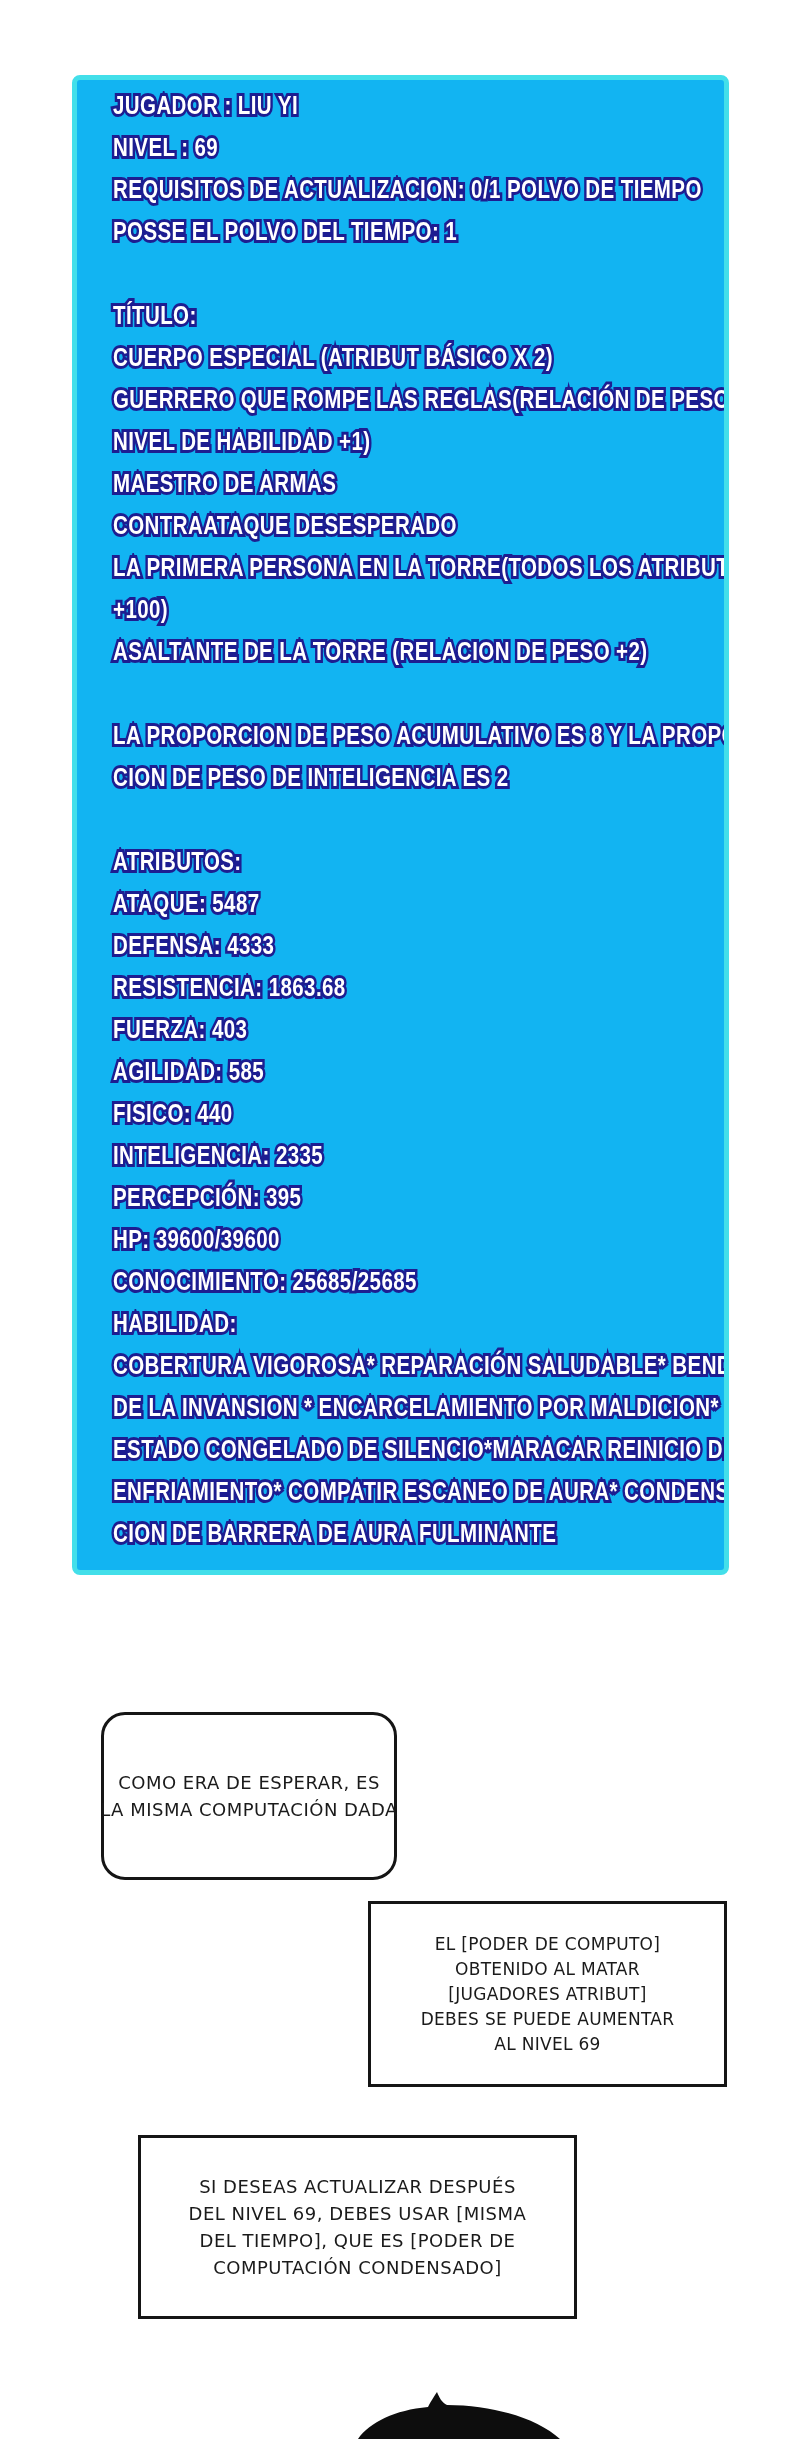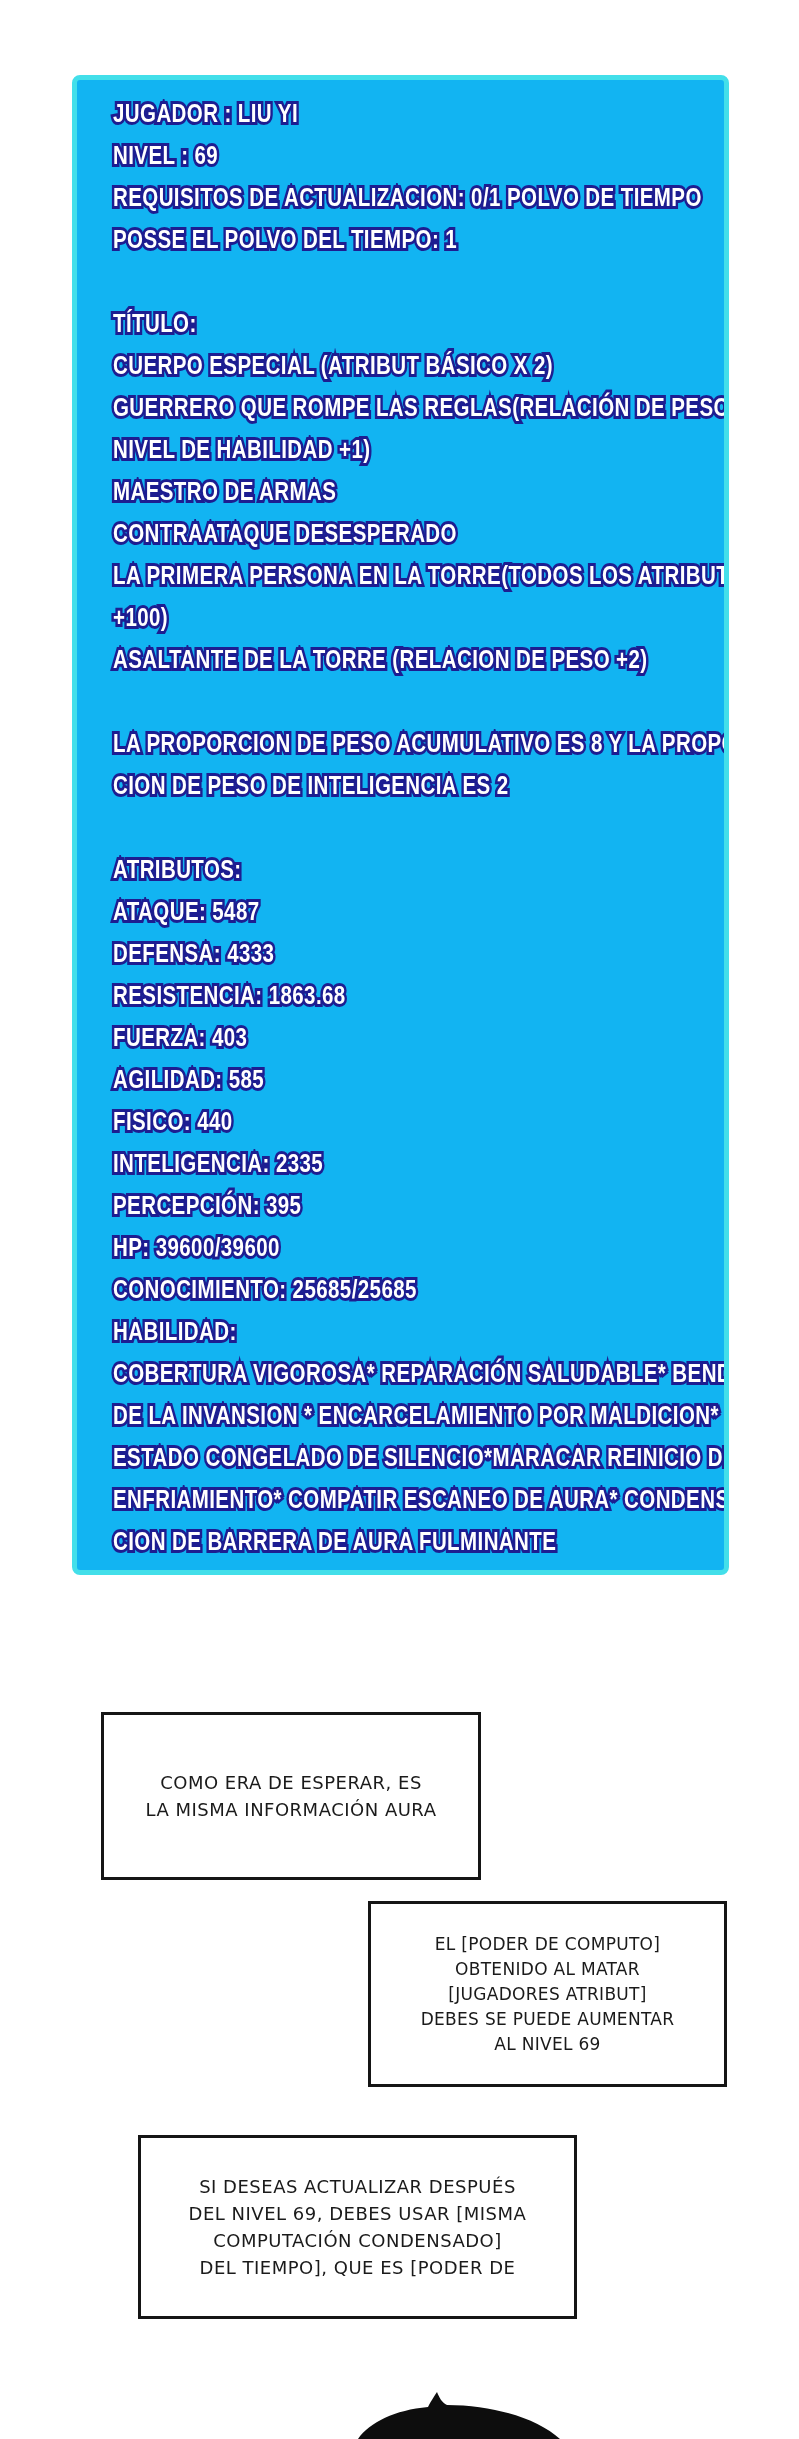--- a/index.html
+++ b/index.html
@@ -19,21 +19,21 @@
   .status-panel {
     position: absolute;
     left: 72px;
     top: 75px;
     width: 657px;
     height: 1500px;
     box-sizing: border-box;
     background: var(--panel-fill, #12b4f2);
     border: 5px solid var(--panel-border, #43dfea);
     border-radius: 8px;
-    padding: 12px 0 0 36px;
+    padding: 4px 0 0 36px;
     overflow: hidden;
   }
   .stat-line {
     height: 42px;
     line-height: 42px;
     white-space: nowrap;
     font-weight: bold;
     font-size: 25px;
     letter-spacing: 0.5px;
     font-family: "Liberation Sans", sans-serif;
@@ -55,22 +55,22 @@
     justify-content: center;
     align-items: center;
     text-align: center;
     color: #1a1a1a;
     font-family: "DejaVu Sans", sans-serif;
   }
   .bubble-line {
     white-space: nowrap;
   }
   .bubble-1 {
-    left: 101px; top: 1712px; width: 380px; height: 168px;
-    font-size: 18px; line-height: 27px; letter-spacing: 0.5px;
+    left: 101px; top: 1712px; width: 296px; height: 168px;
+    font-size: 18px; line-height: 27px; letter-spacing: 0.5px; border-radius: 24px;
   }
   .bubble-2 {
     left: 368px; top: 1901px; width: 359px; height: 186px;
     font-size: 17px; line-height: 25px; letter-spacing: 0.3px; align-items: center;
   }
   .bubble-3 {
     left: 138px; top: 2135px; width: 439px; height: 184px;
     font-size: 18px; line-height: 27px; letter-spacing: 0.5px;
   }
 
@@ -122,38 +122,38 @@
       <div class="stat-line">DE LA INVANSION * ENCARCELAMIENTO POR MALDICION*</div>
       <div class="stat-line">ESTADO CONGELADO DE SILENCIO*MARACAR REINICIO DE</div>
       <div class="stat-line">ENFRIAMIENTO* COMPATIR ESCANEO DE AURA* CONDENSA-</div>
       <div class="stat-line">CION DE BARRERA DE AURA FULMINANTE</div>
     </div>
 </div>
 
 <div class="bubble bubble-1">
   <div>
       <div class="bubble-line">COMO ERA DE ESPERAR, ES</div>
-      <div class="bubble-line">LA MISMA INFORMACIÓN AURA</div>
+      <div class="bubble-line">LA MISMA COMPUTACIÓN DADA</div>
     </div>
 </div>
 
 <div class="bubble bubble-2">
   <div>
       <div class="bubble-line">EL [PODER DE COMPUTO]</div>
       <div class="bubble-line">OBTENIDO AL MATAR</div>
       <div class="bubble-line">[JUGADORES ATRIBUT]</div>
       <div class="bubble-line">DEBES SE PUEDE AUMENTAR</div>
       <div class="bubble-line">AL NIVEL 69</div>
     </div>
 </div>
 
 <div class="bubble bubble-3">
   <div>
       <div class="bubble-line">SI DESEAS ACTUALIZAR DESPUÉS</div>
       <div class="bubble-line">DEL NIVEL 69, DEBES USAR [MISMA</div>
+      <div class="bubble-line">DEL TIEMPO], QUE ES [PODER DE</div>
       <div class="bubble-line">COMPUTACIÓN CONDENSADO]</div>
-      <div class="bubble-line">DEL TIEMPO], QUE ES [PODER DE</div>
     </div>
 </div>
 
 <svg class="hair-silhouette" viewBox="0 0 240 47">
   <path d="M18,47 C30,30 55,18 88,15 C91,9 95,3 97,0 C99,5 102,11 107,13 C152,13 197,26 220,47 Z" fill="#0d0d0d"></path>
 </svg>
 
 </body></html>

